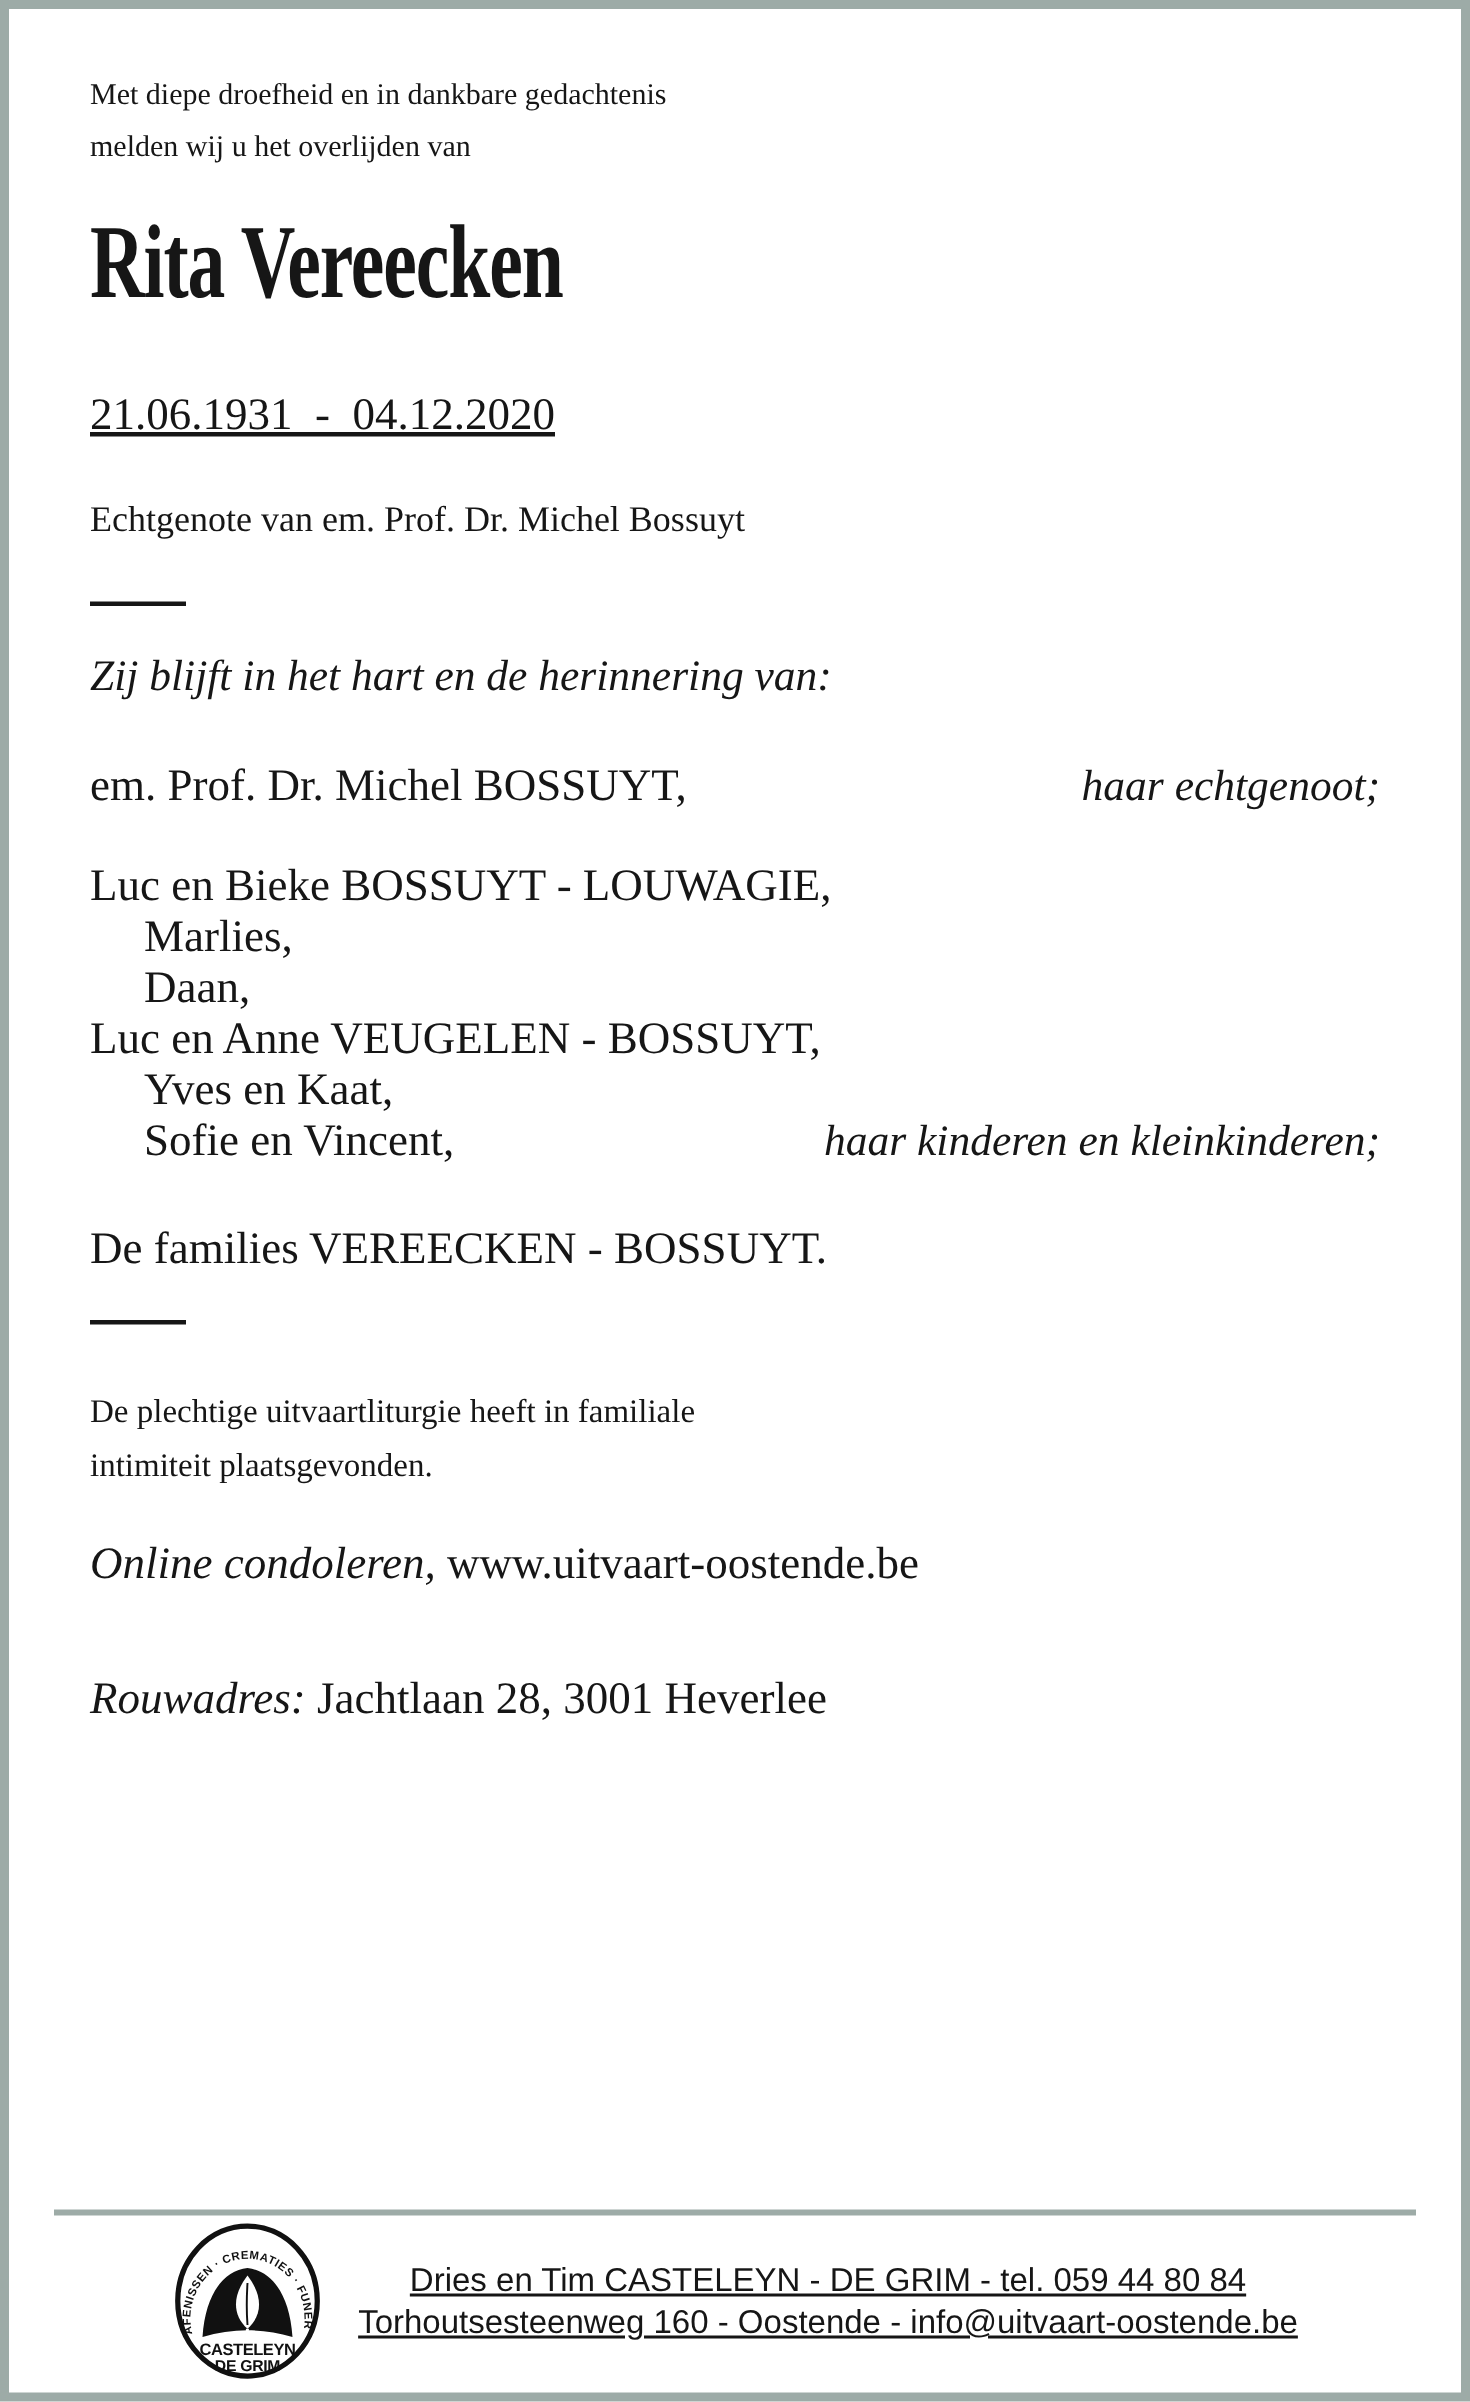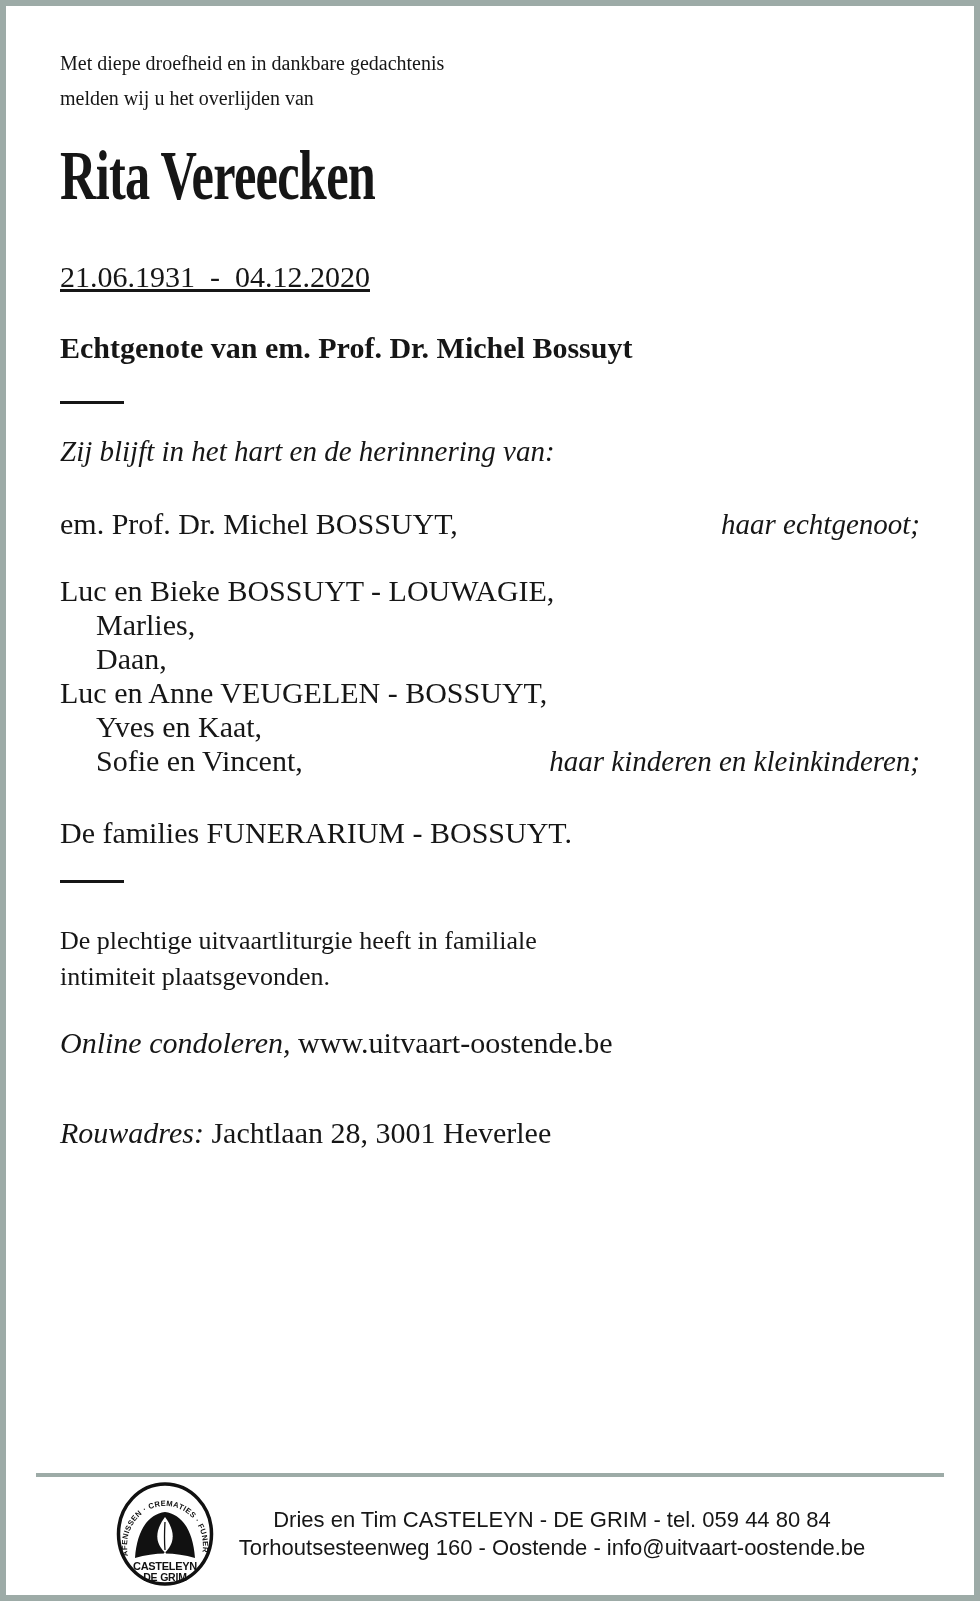--- a/index.html
+++ b/index.html
@@ -47,23 +47,22 @@
   }
   .dates {
     margin-top: 36px;
     font-size: 30px;
     line-height: 35px;
     white-space: pre;
     text-decoration: underline;
   }
   .spouse {
     margin-top: 36px;
-    font-size: 30px;
-    line-height: 35px;
-    font-weight: bold;
+    font-size: 24px;
+    line-height: 35px;
   }
   .rule {
     width: 64px;
     height: 3px;
     background: #161616;
     margin-top: 36px;
   }
   .rule.second { margin-top: 30px; }
   .remember-heading {
     margin-top: 30px;
@@ -91,21 +90,21 @@
     line-height: 34px;
   }
   .indent { margin-left: 36px; }
   .families-line {
     margin-top: 38px;
     font-size: 30px;
     line-height: 34px;
   }
   .service {
     margin-top: 40px;
-    font-size: 26px;
+    font-size: 22px;
     line-height: 36px;
   }
   .online {
     margin-top: 30px;
     font-size: 30px;
     line-height: 36px;
   }
   .online .it, .rouwadres .it { font-style: italic; }
   .rouwadres {
     margin-top: 54px;
@@ -128,20 +127,21 @@
     align-items: center;
     gap: 24px;
     padding: 4px 0 8px 0;
   }
   .footer-text {
     font-family: "Liberation Sans", "DejaVu Sans", sans-serif;
     font-size: 22px;
     line-height: 28px;
     text-align: center;
     color: #161616;
+    text-decoration: underline;
   }
   .logo svg { display: block; }
 </style>
 </head>
 <body>
 
 <div class="content">
 
 
   <div class="intro">
@@ -170,21 +170,21 @@
     <div class="indent">Marlies,</div>
     <div class="indent">Daan,</div>
     <div>Luc en Anne VEUGELEN - BOSSUYT,</div>
     <div class="indent">Yves en Kaat,</div>
     <div class="row-between">
       <span class="indent">Sofie en Vincent,</span>
       <span class="relation">haar kinderen en kleinkinderen;</span>
     </div>
   </div>
 
-  <div class="families-line">De families FUNERARIUM - BOSSUYT.</div>
+  <div class="families-line">De families VEREECKEN - BOSSUYT.</div>
 
   <div class="rule second"></div>
 
   <div class="service">
     <div>De plechtige uitvaartliturgie heeft in familiale</div>
     <div>intimiteit plaatsgevonden.</div>
   </div>
 
   <div class="online">
     <span class="it">Online condoleren,</span><span> www.uitvaart-oostende.be</span>

